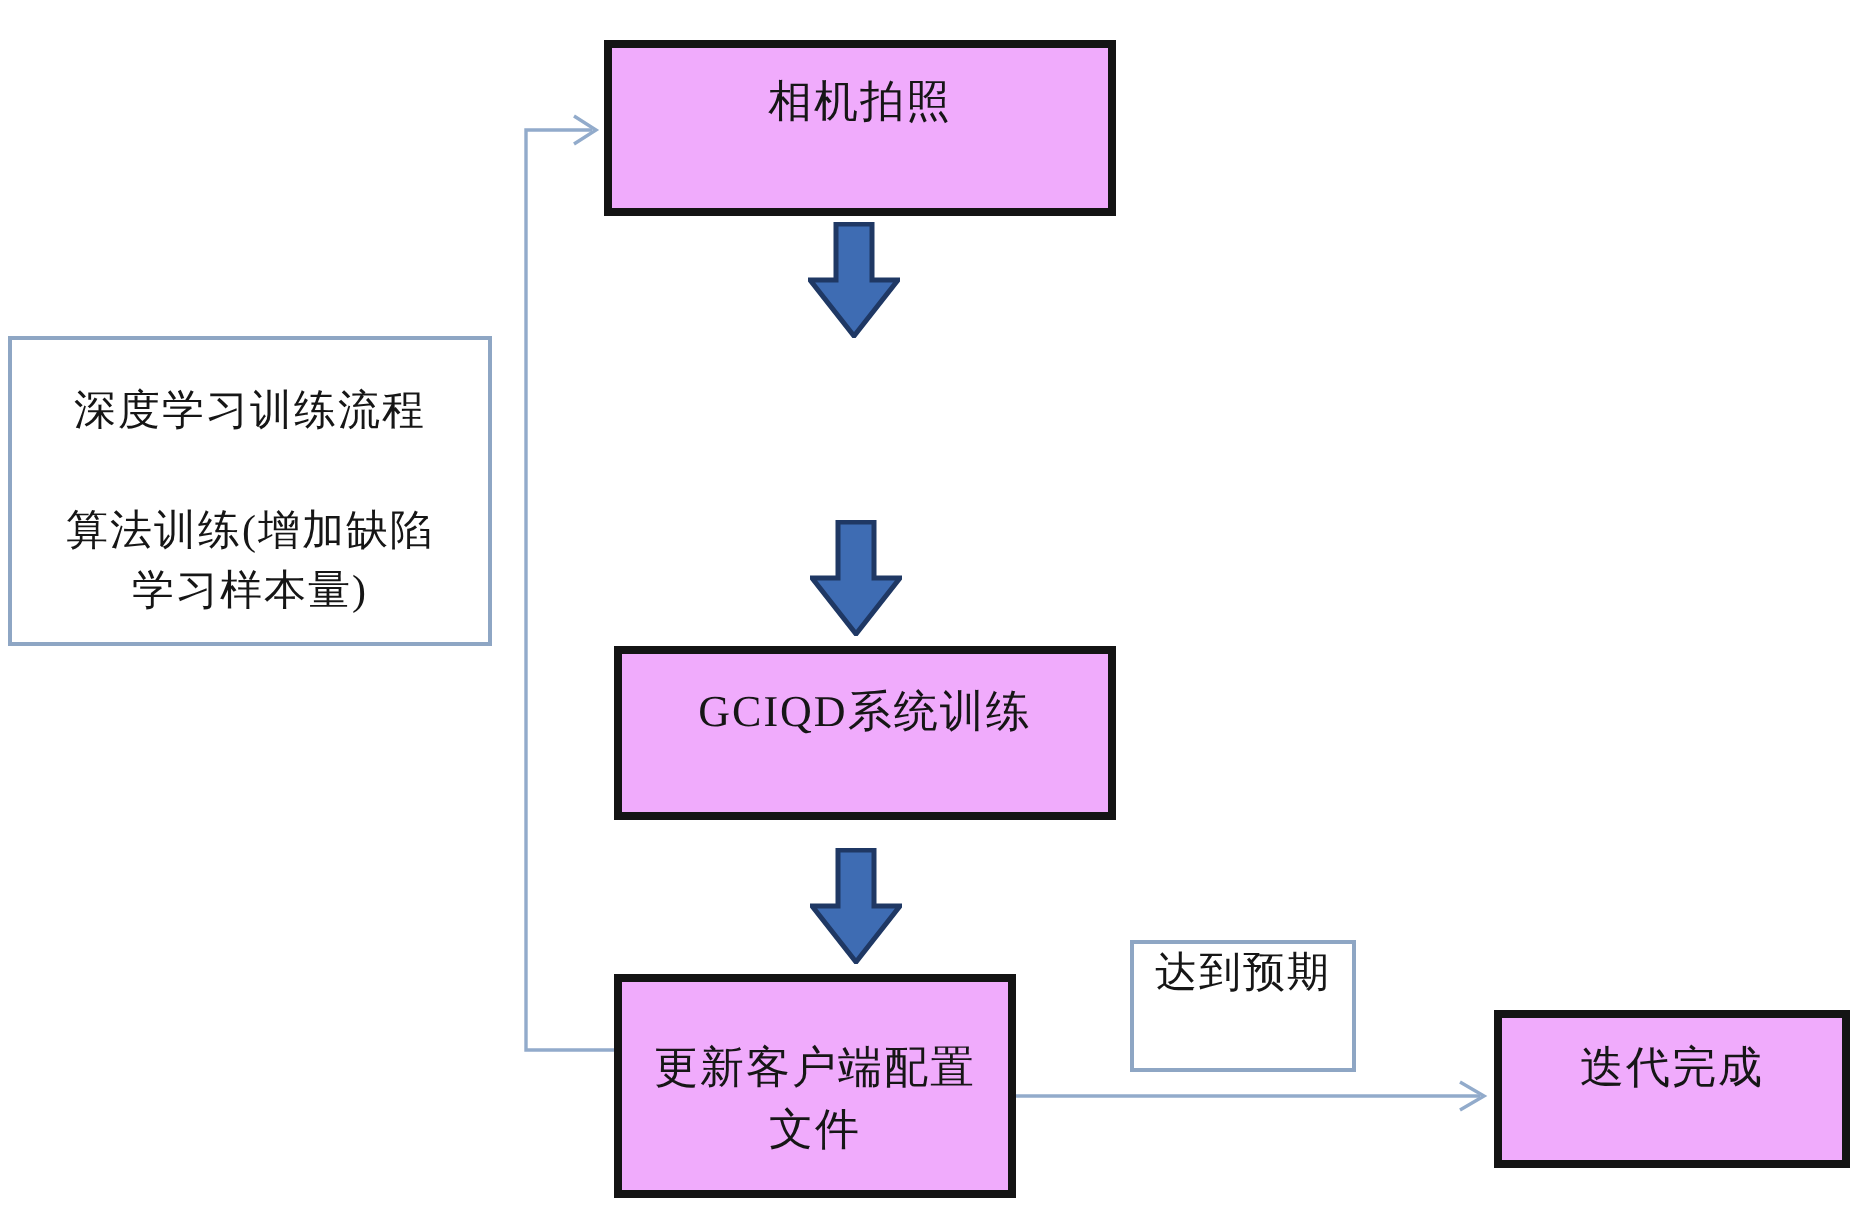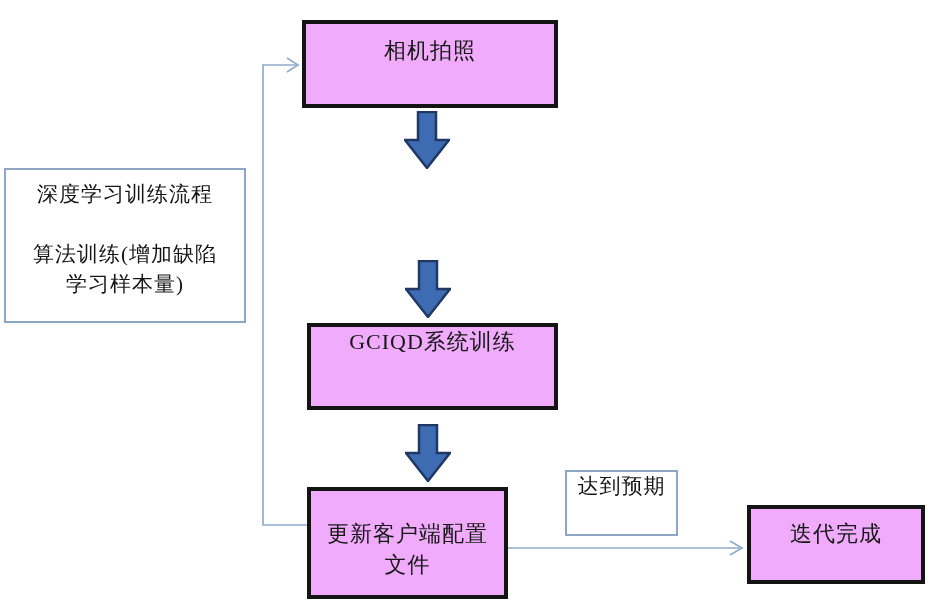--- a/index.html
+++ b/index.html
@@ -32,24 +32,24 @@
   .soft-box {
     position: absolute;
     box-sizing: border-box;
     border: 2px solid var(--soft-border, #8ea6c4);
     background: #ffffff;
     text-align: center;
     white-space: pre-line;
   }
   .node-camera   { left: 302px; top: 20px;  width: 256px; height: 88px;  padding-top: 12px; }
   .node-mark     { left: 303px; top: 168px; width: 255px; height: 89px;  padding-top: 10px; }
-  .node-gciqd    { left: 307px; top: 323px; width: 251px; height: 87px;  }
+  .node-gciqd    { left: 307px; top: 323px; width: 251px; height: 87px;  padding-top: 14px; }
   .node-config   { left: 307px; top: 487px; width: 201px; height: 112px; padding-top: 27px; line-height: 31px; }
   .node-done     { left: 747px; top: 505px; width: 178px; height: 79px;  padding-top: 10px; }
-  .legend-box    { left: 4px;   top: 168px; width: 242px; height: 155px; padding-top: 9px;
+  .legend-box    { left: 4px;   top: 168px; width: 242px; height: 155px; padding-top: 20px;
                    font-size: 21px; line-height: 30px; letter-spacing: 1px; }
   .edge-label-box{ left: 565px; top: 470px; width: 113px; height: 66px;  
                    font-size: 21px; letter-spacing: 1px; }
   .block-arrow { position: absolute; width: 46px; height: 58px; }
   .block-arrow path {
     fill: var(--block-arrow-fill, #3e6cb3);
     stroke: var(--block-arrow-stroke, #1f3864);
     stroke-width: 2.5;
     stroke-linejoin: miter;
   }

